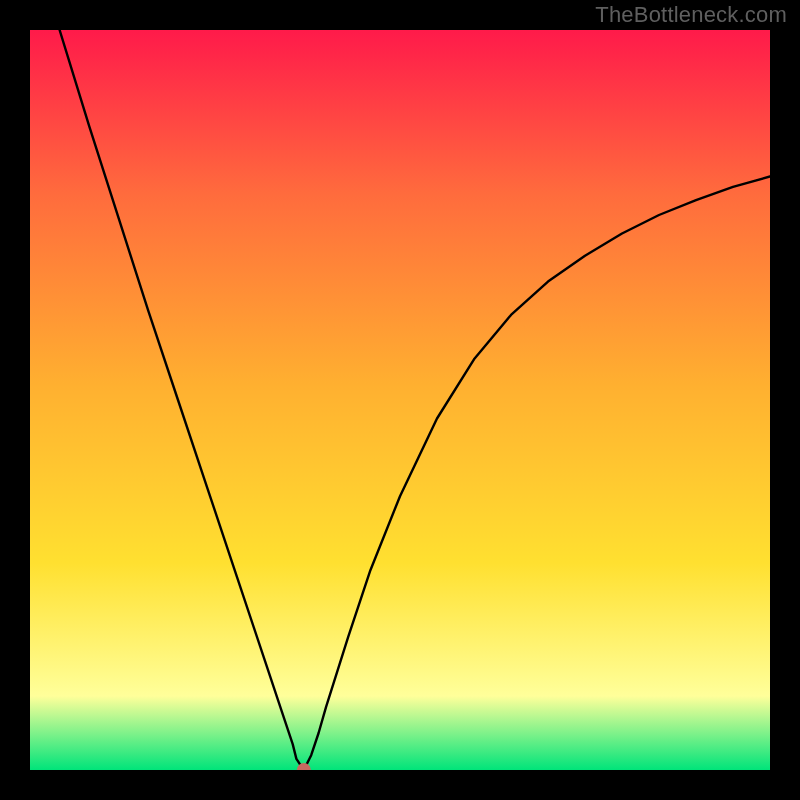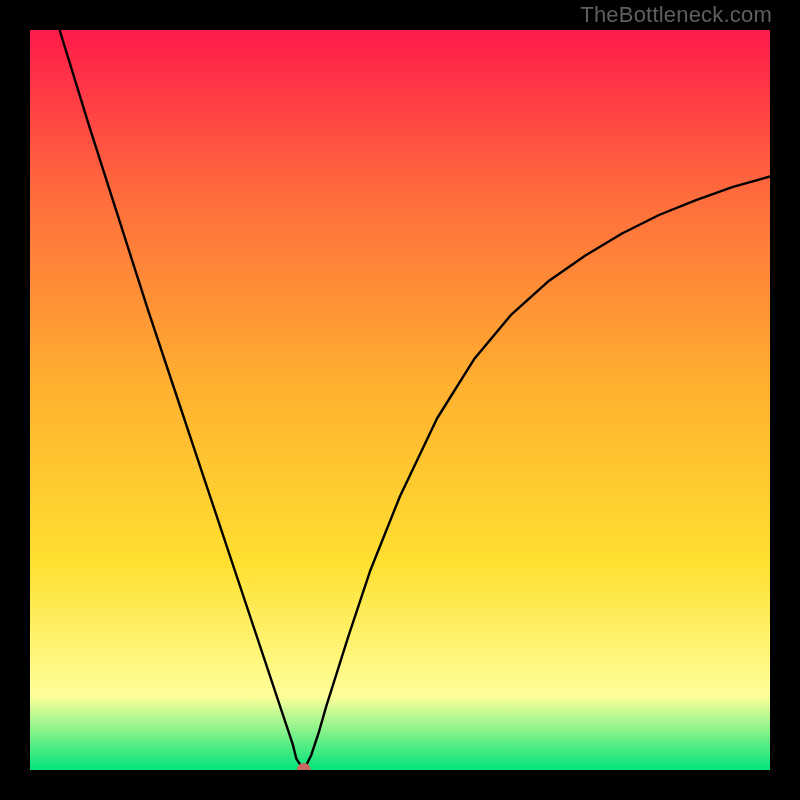--- a/index.html
+++ b/index.html
@@ -13,21 +13,21 @@
   }
   .frame {
     position: relative;
     width: 800px;
     height: 800px;
     background: #000;
   }
   .watermark {
     position: absolute;
     top: 2px;
-    right: 28px;
+    right: 13px;
     color: #5f5f5f;
     font-size: 22px;
     font-weight: 500;
     letter-spacing: 0.2px;
     user-select: none;
   }
   .plot-area {
     position: absolute;
     left: 30px;
     top: 30px;

